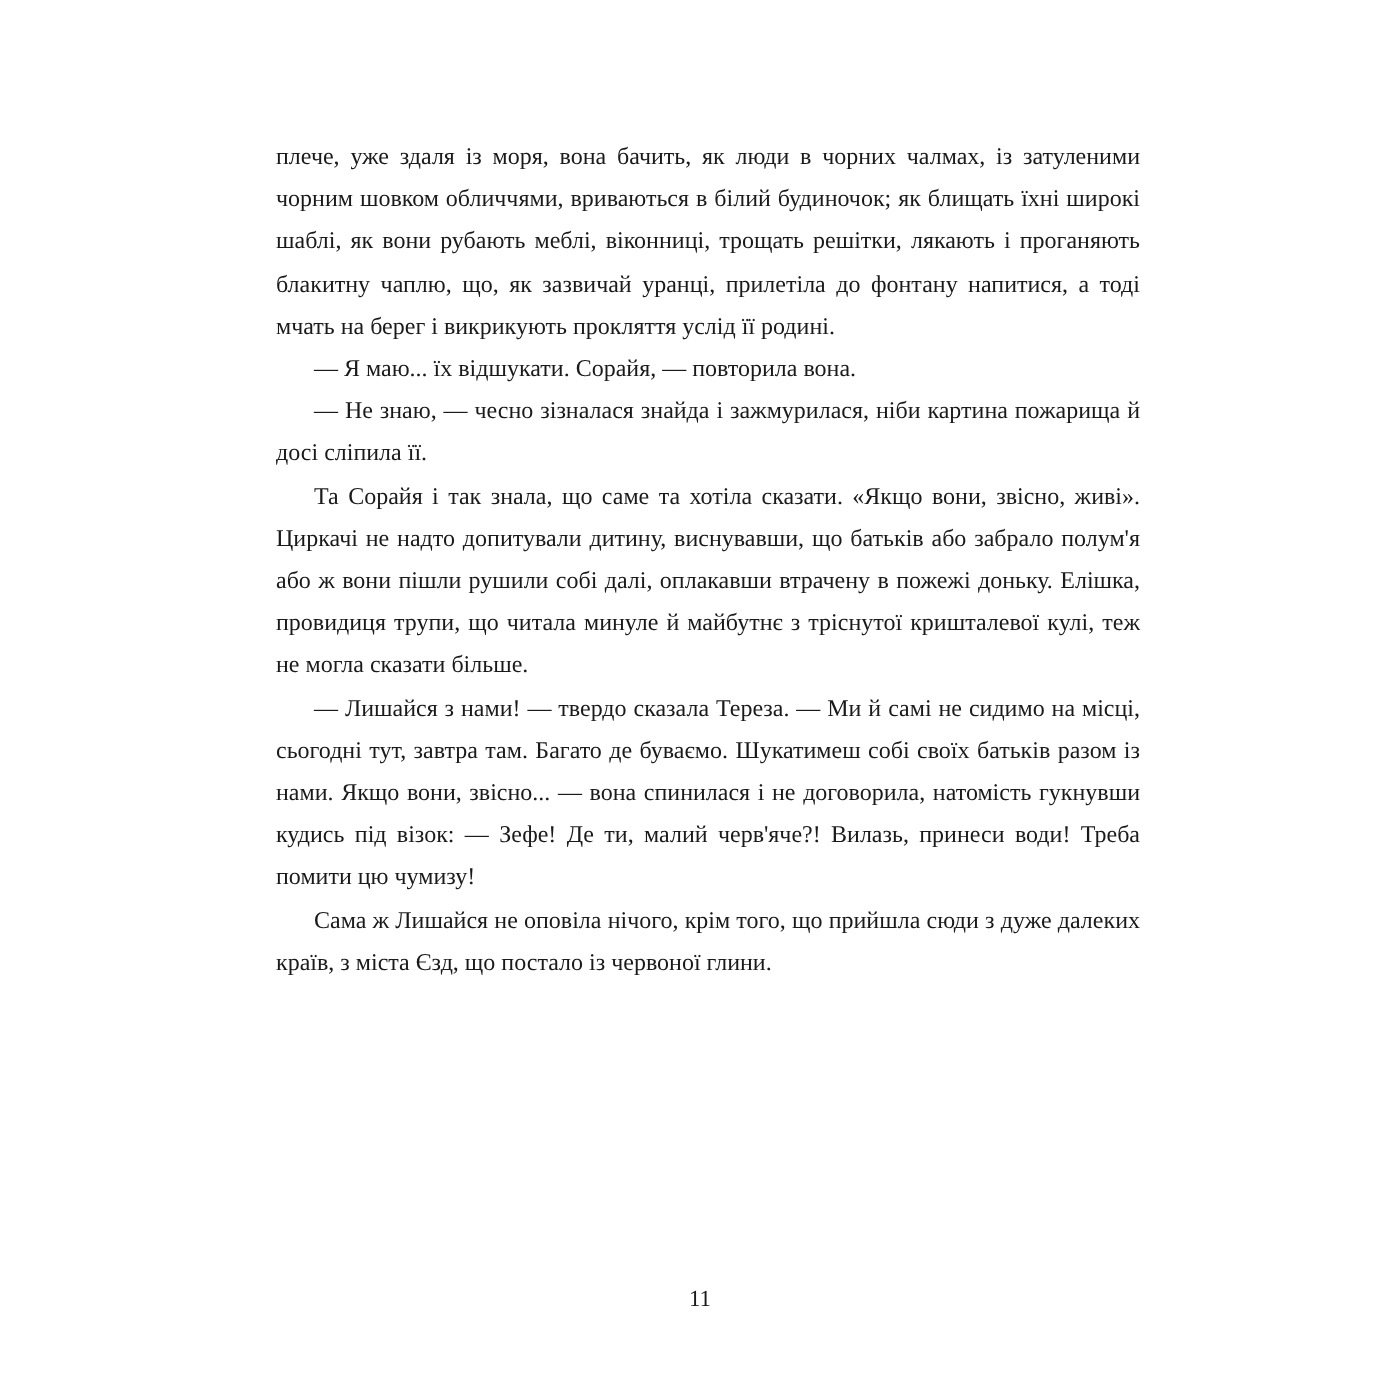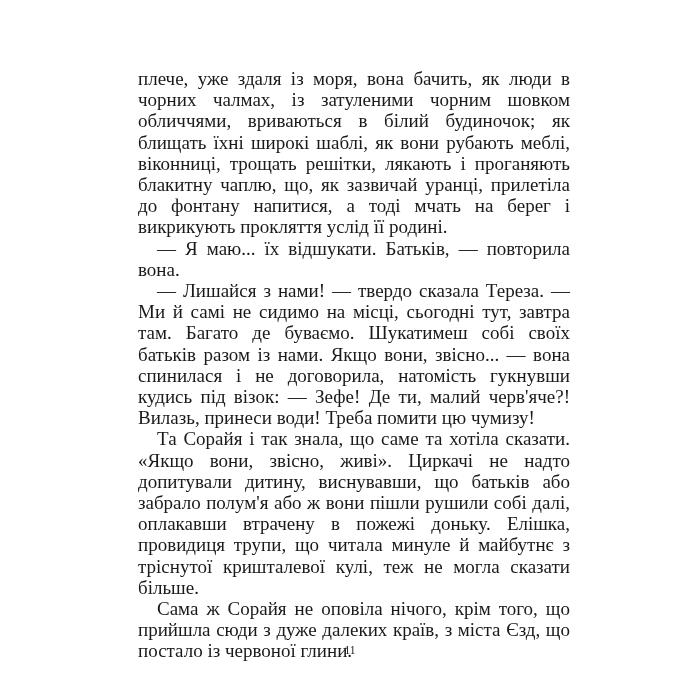--- a/index.html
+++ b/index.html
@@ -15,21 +15,21 @@
     overflow: hidden;
   }
   .page {
     position: relative;
     width: 700px;
     height: 700px;
     box-sizing: border-box;
     padding: 68px 130px 0 138px;
   }
   .text-block {
-    font-size: 19px;
+    font-size: 12px;
     line-height: 21.2px;
     text-align: justify;
     text-justify: inter-word;
     hyphens: manual;
   }
   .para {
     margin: 0;
     text-indent: 0;
   }
   .para.indent {
@@ -45,19 +45,20 @@
     color: #1a1a1a;
     font-family: "Liberation Serif", serif;
   }
 </style>
 </head>
 <body>
 
 <div class="page">
   <div class="text-block">
     <p class="para">плече, уже здаля із моря, вона бачить, як люди в чорних чалмах, із затуленими чорним шовком обличчями, вриваються в білий будиночок; як блищать їхні широкі шаблі, як вони рубають ме­блі, віконниці, трощать решітки, лякають і проганяють блакитну чаплю, що, як зазвичай уранці, прилетіла до фонтану напитися, а тоді мчать на берег і викрикують прокляття услід її родині.</p>
-    <p class="para indent">— Я маю... їх відшукати. Батьків, — повторила вона.</p>
+    <p class="para indent">— Я маю... їх відшукати. Сорайя, — повторила вона.</p>
+    <p class="para indent">— Не знаю, — чесно зізналася знайда і зажмурилася, ніби кар­тина пожарища й досі сліпила її.</p>
+    <p class="para indent">Та Сорайя і так знала, що саме та хотіла сказати. «Якщо вони, звісно, живі». Циркачі не надто допитували дитину, виснувавши, що батьків або забрало полум'я або ж вони пішли рушили собі далі, оплакавши втрачену в пожежі доньку. Елішка, провидиця трупи, що читала минуле й майбутнє з тріснутої кришталевої кулі, теж не могла сказати більше.</p>
     <p class="para indent">— Лишайся з нами! — твердо сказала Тереза. — Ми й самі не сидимо на місці, сьогодні тут, завтра там. Багато де буваємо. Шу­катимеш собі своїх батьків разом із нами. Якщо вони, звісно... — вона спинилася і не договорила, натомість гукнувши кудись під візок: — Зефе! Де ти, малий черв'яче?! Вилазь, принеси води! Тре­ба помити цю чумизу!</p>
-    <p class="para indent">Та Сорайя і так знала, що саме та хотіла сказати. «Якщо вони, звісно, живі». Циркачі не надто допитували дитину, виснувавши, що батьків або забрало полум'я або ж вони пішли рушили собі далі, оплакавши втрачену в пожежі доньку. Елішка, провидиця трупи, що читала минуле й майбутнє з тріснутої кришталевої кулі, теж не могла сказати більше.</p>
-    <p class="para indent">Сама ж Сорайя не оповіла нічого, крім того, що прийшла сюди з дуже далеких країв, з міста Єзд, що постало із червоної глини.</p>
+    <p class="para indent">Сама ж Лишайся не оповіла нічого, крім того, що прийшла сюди з дуже далеких країв, з міста Єзд, що постало із червоної глини.</p>
   </div>
   <div class="page-number">11</div>
 </div>
 
 </body></html>

